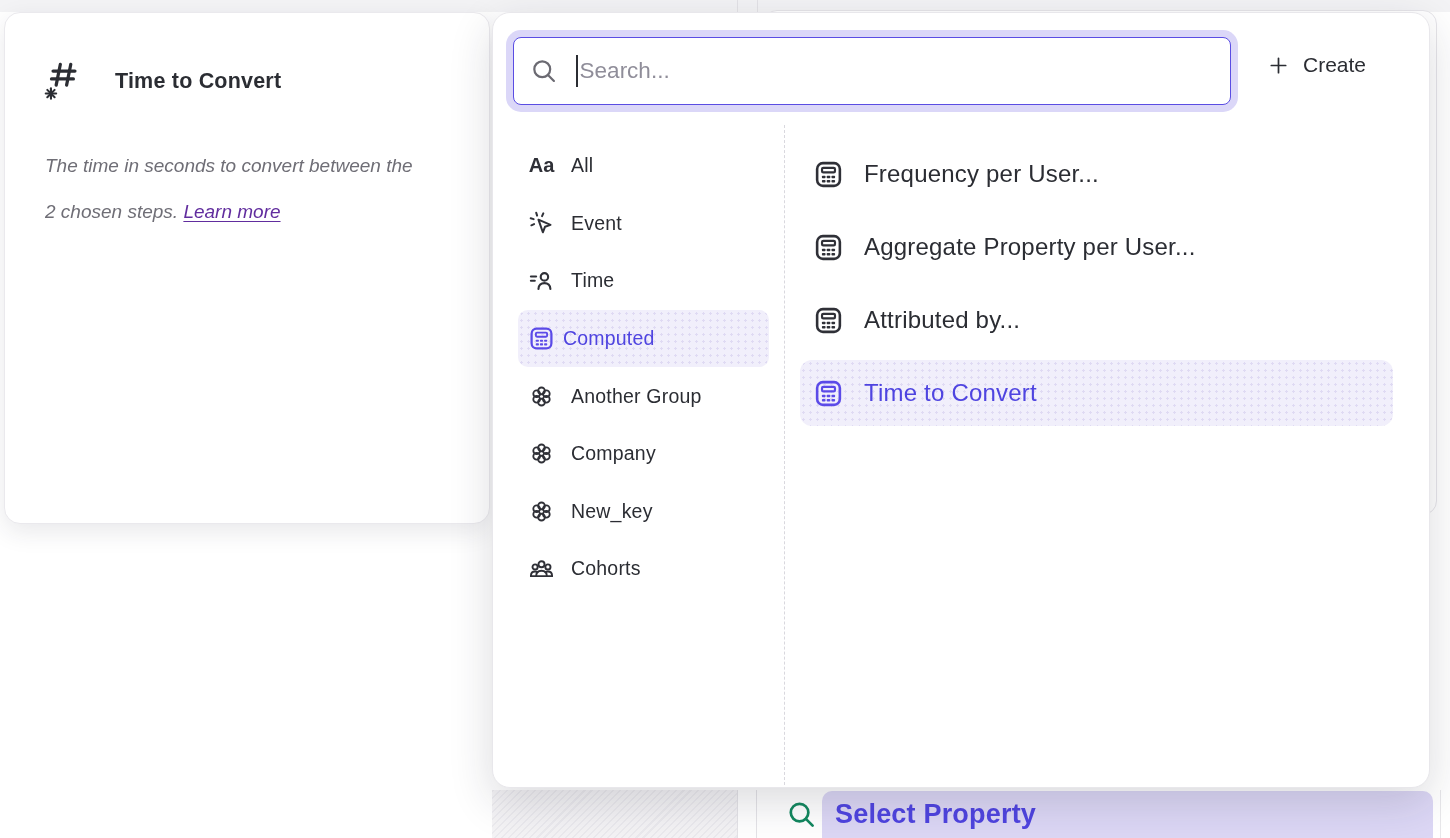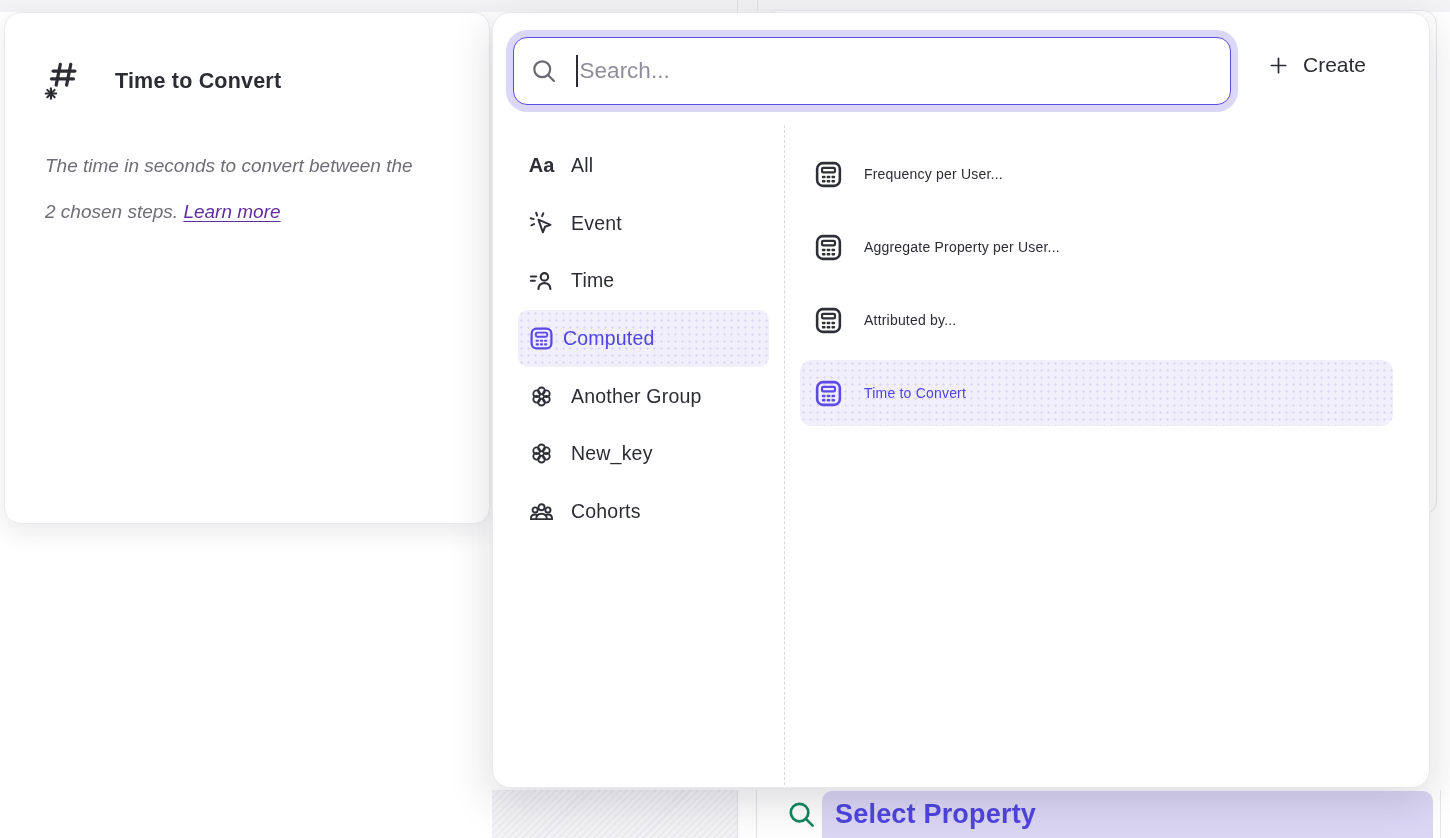--- a/index.html
+++ b/index.html
@@ -36,21 +36,21 @@
   .card-title{font-size:21.5px;font-weight:700;color:var(--dark);letter-spacing:.2px;}
   .card-desc{position:absolute;left:40px;top:130px;width:382px;font-size:19px;
     line-height:46px;color:var(--gray);font-style:italic;}
   .learn-more{color:var(--link);text-decoration:underline;text-underline-offset:3px;cursor:pointer;}
 
   
   .panel{position:absolute;left:492px;top:12px;width:938px;height:776px;background:#fff;
     border:1px solid var(--border);border-radius:18px;
     box-shadow:0 14px 44px rgba(30,30,50,.16);z-index:5;}
   .search-wrap{position:absolute;left:20px;top:24px;width:718px;height:68px;background:#fff;
-    border:1.6px solid var(--search-border);border-radius:14px;box-shadow:0 0 0 7px var(--halo);
+    border:1.6px solid var(--search-border);border-radius:8px;box-shadow:0 0 0 7px var(--halo);
     display:flex;align-items:center;padding:0 14px 0 16px;}
   .search-icon{width:28px;height:28px;color:#6b6a72;flex:0 0 auto;}
   .caret{width:1.6px;height:32px;background:#2b2d33;margin-left:18px;animation:blink 1.1s steps(1) infinite;}
   @keyframes blink{50%{opacity:0;}}
   .search-input{flex:1;border:none;outline:none;font-size:22.5px;color:var(--dark);
     margin-left:2px;background:transparent;font-family:"Liberation Sans",sans-serif;}
   .search-input::placeholder{color:#8f8d99;opacity:1;}
   .create-btn{position:absolute;left:764px;top:27px;height:50px;display:flex;align-items:center;
     gap:13px;padding:0 10px;font-size:21px;color:var(--dark);background:transparent;border:none;
     cursor:pointer;font-family:"Liberation Sans",sans-serif;}
@@ -67,21 +67,21 @@
   .cats li.selected{background-color:var(--highlight-bg);
     background-image:radial-gradient(#dfdaf3 1px,transparent 1.2px);background-size:7px 7px;gap:8px;}
   .cats li.selected .cicon{color:var(--accent-icon);}
   .cats li.selected .clabel{color:var(--accent);}
   .aa-glyph{font-size:20px;font-weight:600;color:#2f3037;letter-spacing:0;}
 
   .results{position:absolute;left:307px;top:128px;width:593px;}
   .results li{height:66px;margin-bottom:7px;border-radius:12px;display:flex;align-items:center;
     padding-left:13px;gap:20px;cursor:pointer;color:var(--dark);}
   .results li .ricon{width:31px;height:31px;flex:0 0 auto;color:#2f3037;}
-  .results li .rlabel{font-size:14px;font-weight:500;letter-spacing:.2px;}
+  .results li .rlabel{font-size:24px;font-weight:500;letter-spacing:.2px;}
   .results li.selected{background-color:var(--highlight-bg);
     background-image:radial-gradient(#dfdaf3 1px,transparent 1.2px);background-size:7px 7px;}
   .results li.selected .ricon{color:var(--accent-icon);}
   .results li.selected .rlabel{color:var(--accent);}
   svg{display:block;}
 </style>
 </head>
 <body>
 
 <div class="stage">
@@ -220,20 +220,33 @@
         <span class="cicon">
           <svg viewBox="0 0 24 24" width="27" height="27" fill="none" stroke="currentColor" stroke-width="1.6">
             <circle cx="12" cy="7" r="3"></circle>
               <circle cx="7.7" cy="9.5" r="3"></circle>
               <circle cx="16.3" cy="9.5" r="3"></circle>
             <circle cx="7.7" cy="14.5" r="3"></circle>
               <circle cx="16.3" cy="14.5" r="3"></circle>
               <circle cx="12" cy="17" r="3"></circle>
           </svg>
         </span>
+        <span class="clabel">Company</span>
+      </li>
+      <li>
+        <span class="cicon">
+          <svg viewBox="0 0 24 24" width="27" height="27" fill="none" stroke="currentColor" stroke-width="1.6">
+            <circle cx="12" cy="7" r="3"></circle>
+              <circle cx="7.7" cy="9.5" r="3"></circle>
+              <circle cx="16.3" cy="9.5" r="3"></circle>
+            <circle cx="7.7" cy="14.5" r="3"></circle>
+              <circle cx="16.3" cy="14.5" r="3"></circle>
+              <circle cx="12" cy="17" r="3"></circle>
+          </svg>
+        </span>
         <span class="clabel">New_key</span>
       </li>
       <li>
         <span class="cicon">
           <svg viewBox="0 0 24 24" width="27" height="27" fill="none" stroke="currentColor" stroke-width="1.7" stroke-linecap="round">
             <circle cx="12" cy="8.2" r="2.7"></circle>
             <circle cx="6.3" cy="10.6" r="2.3"></circle>
             <circle cx="17.7" cy="10.6" r="2.3"></circle>
             <path d="M7.3 18.6 c0-2.9 2-4.6 4.7-4.6 s4.7 1.7 4.7 4.6"></path>
             <path d="M2.6 18.6 c0-2.4 1.6-3.9 3.7-3.9 .9 0 1.5.2 2.2.7"></path>

